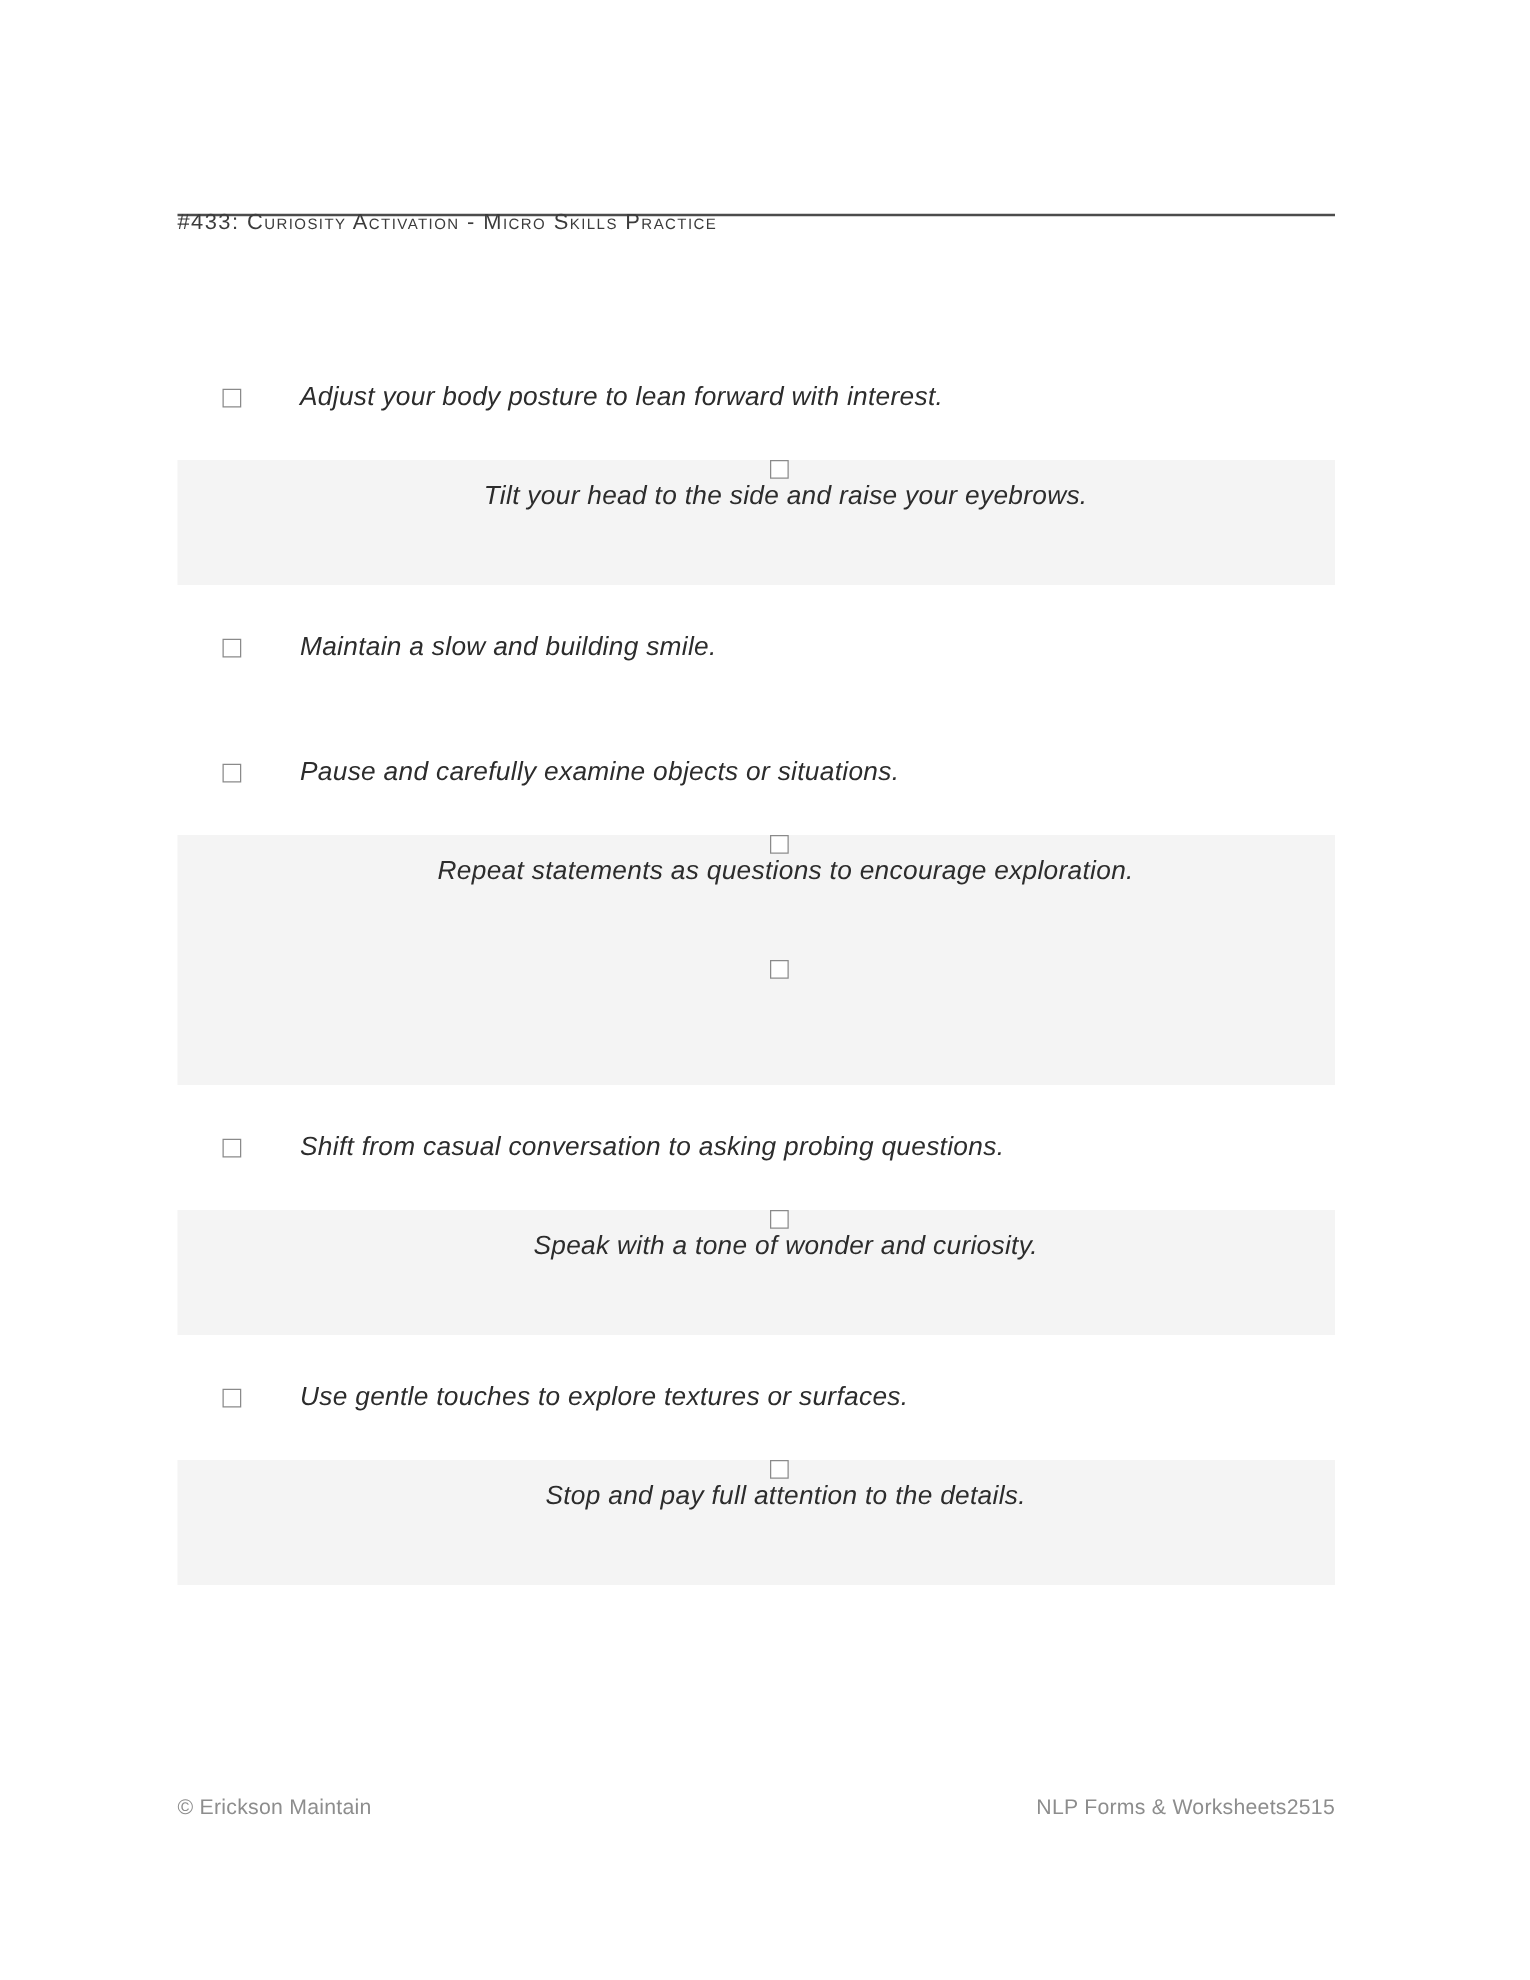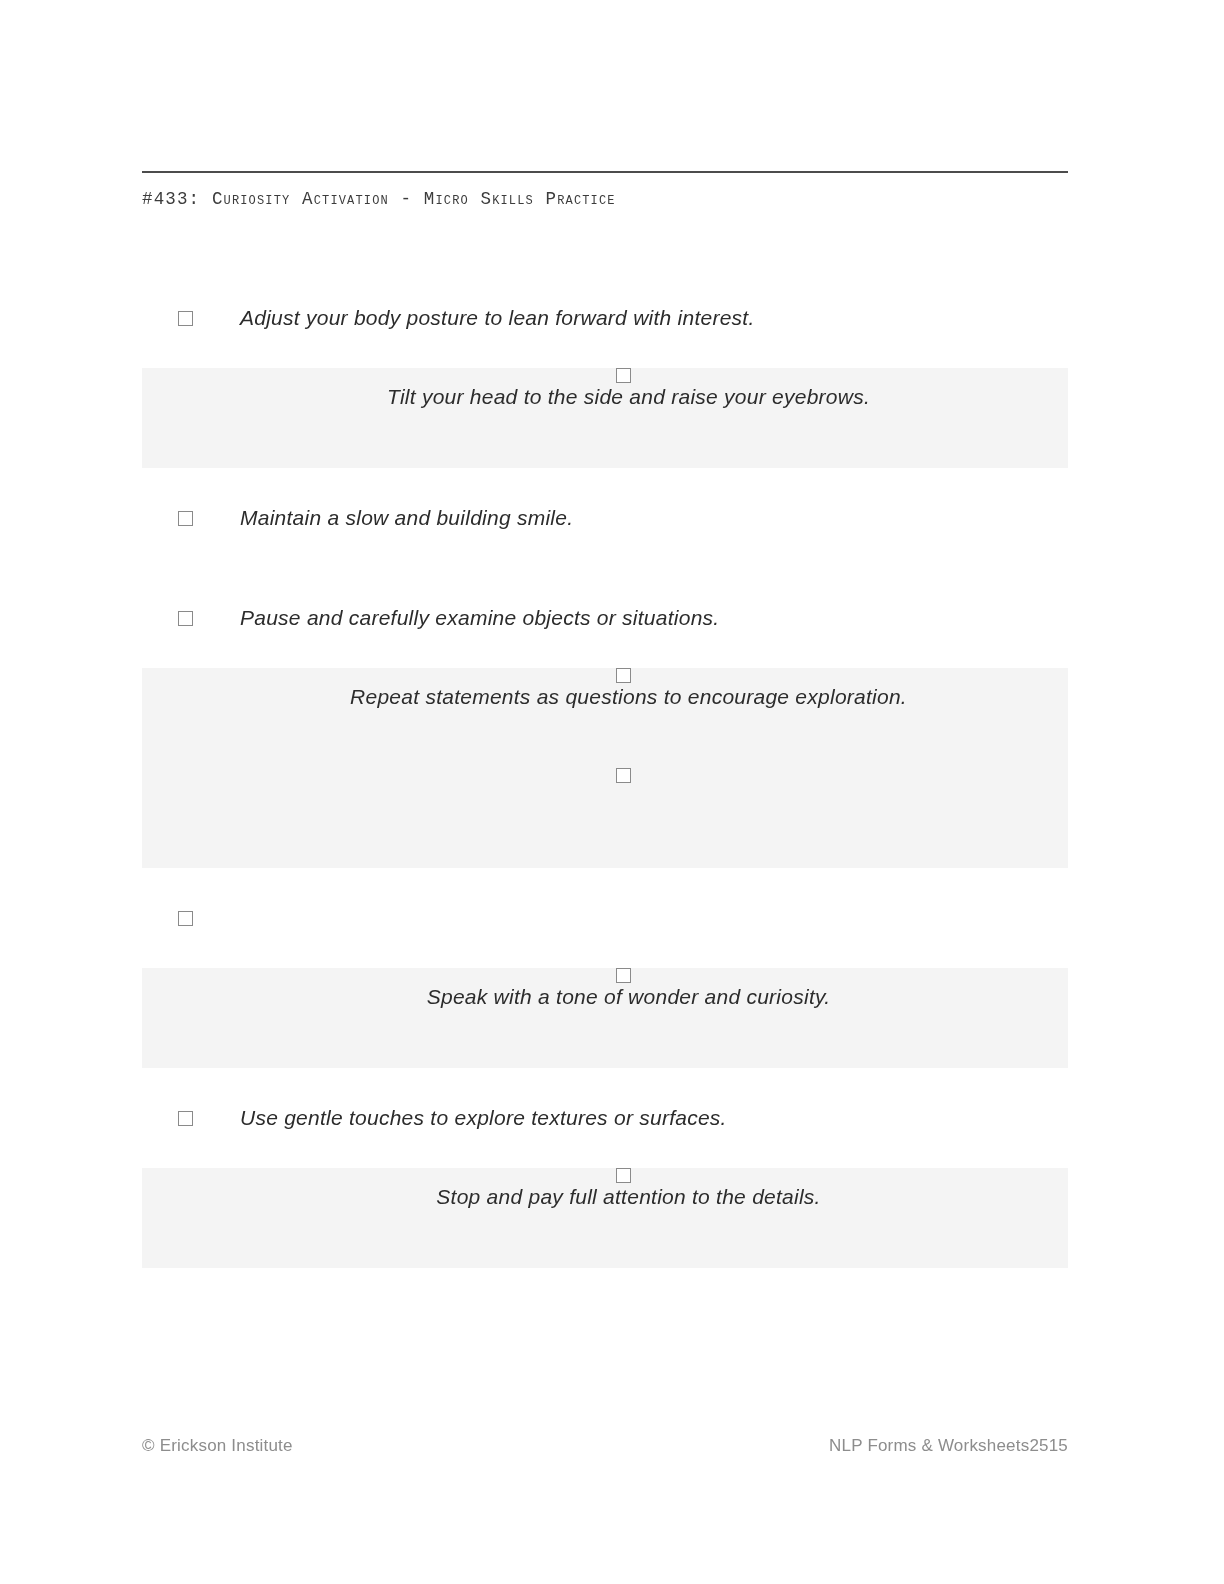--- a/index.html
+++ b/index.html
@@ -30,23 +30,23 @@
     left: 142px;
     top: 171px;
     width: 926px;
     height: 2px;
     background: #4c4c4c;
   }
 
   .page-title {
     position: absolute;
     left: 142px;
-    top: 189px;
+    top: 167px;
     width: 926px;
-    font-family: Liberation Mono, monospace;
+    font-family: Liberation Sans, sans-serif;
     font-size: 17.5px;
     font-variant: small-caps;
     letter-spacing: 1.15px;
     color: #3c3c3c;
     white-space: nowrap;
   }
 
   
   .checklist {
     position: absolute;
@@ -145,34 +145,35 @@
       </div>
       <div class="check-row shaded">
         <div class="checkbox"></div>
         <div class="check-label">Repeat statements as questions to encourage exploration.</div>
       </div>
       <div class="check-row shaded">
         <div class="checkbox"></div>
       </div>
       <div class="check-row">
         <div class="checkbox"></div>
+        <div class="check-label">Shift from casual conversation to asking probing questions.</div>
       </div>
       <div class="check-row shaded">
         <div class="checkbox"></div>
         <div class="check-label">Speak with a tone of wonder and curiosity.</div>
       </div>
       <div class="check-row">
         <div class="checkbox"></div>
         <div class="check-label">Use gentle touches to explore textures or surfaces.</div>
       </div>
       <div class="check-row shaded">
         <div class="checkbox"></div>
         <div class="check-label">Stop and pay full attention to the details.</div>
       </div>
     </div>
 
   <div class="footer">
-    <div class="footer-left">© Erickson Institute</div>
+    <div class="footer-left">© Erickson Maintain</div>
     <div class="footer-center">NLP Forms &amp; Worksheets</div>
     <div class="footer-right">2515</div>
   </div>
 
 </div>
 
 </body></html>

